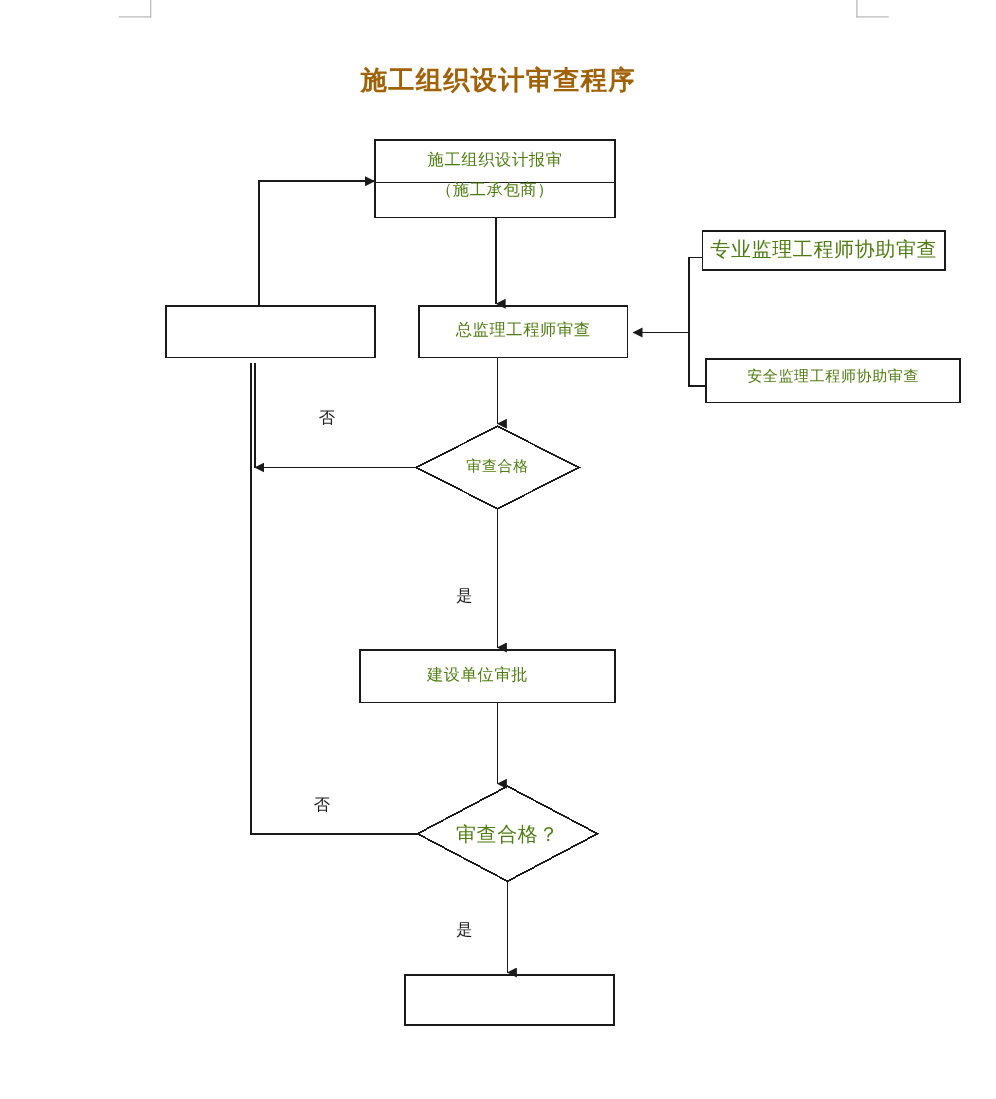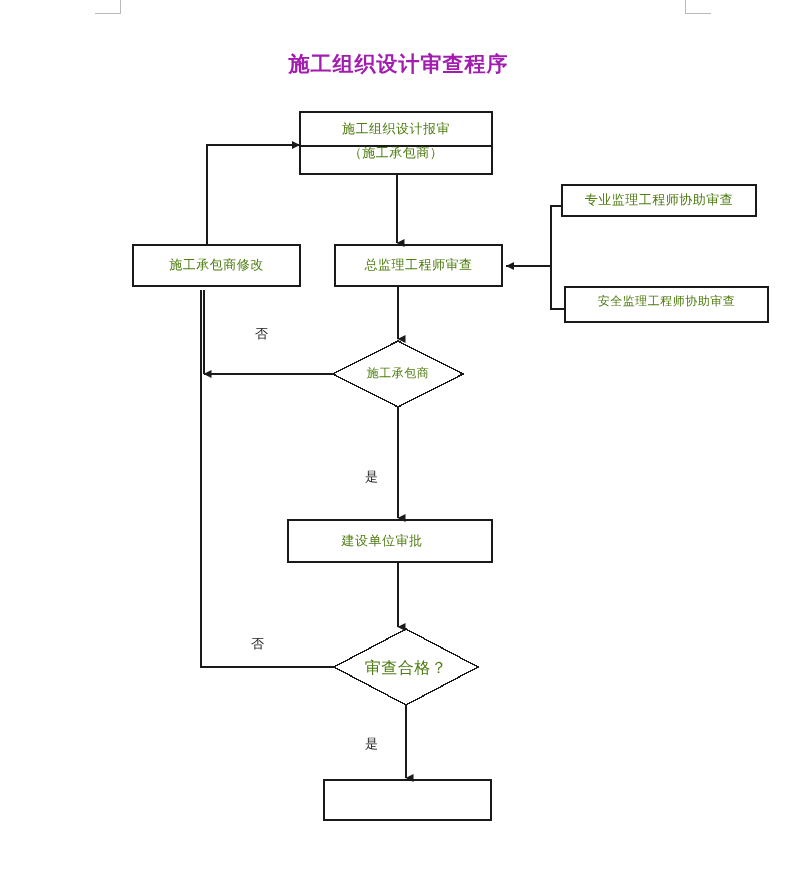--- a/index.html
+++ b/index.html
@@ -51,21 +51,21 @@
   #diagram-title {
     position: absolute;
     left: 0;
     top: 50px;
     width: 797px;
     text-align: center;
     font-family: "DejaVu Serif", "Liberation Serif", serif;
     font-size: 21px;
     font-weight: bold;
     letter-spacing: 1px;
-    color: #a21caf;
+    color: #a16207;
   }
   .margin-mark {
     position: absolute;
     border-color: #b9b9bd;
     border-style: solid;
   }
 </style>
 </head>
 <body>
 
@@ -127,29 +127,28 @@
 
       <path d="M334,667 L201,667 L201,290"></path>
 
       <line x1="406" y1="705" x2="406" y2="778" marker-end="url(#arrowDown)"></line>
     </g>
   </svg>
 
   <div class="node-label" style="left:300px; top:112px; width:192px; height:34px;">施工组织设计报审</div>
   <div class="node-label" style="left:300px; top:146px; width:192px; height:15px;">（施工承包商）</div>
 
-  <div class="node-label" style="left:133px; top:245px; width:167px; height:41px;">施工承包商修改</div>
 
   <div class="node-label" style="left:335px; top:245px; width:167px; height:41px;">总监理工程师审查</div>
 
-  <div class="node-label" style="left:562px; top:185px; width:194px; height:31px; font-size:13px;">专业监理工程师协助审查</div>
+  <div class="node-label" style="left:562px; top:185px; width:194px; height:31px; font-size:16px;">专业监理工程师协助审查</div>
 
   <div class="node-label" style="left:565px; top:287px; width:203px; height:29px; font-size:12px;">安全监理工程师协助审查</div>
 
-  <div class="node-label" style="left:333px; top:358px; width:130px; height:32px; font-size:12px;">施工承包商</div>
+  <div class="node-label" style="left:333px; top:358px; width:130px; height:32px; font-size:12px;">审查合格</div>
 
   <div class="node-label" style="left:280px; top:520px; width:204px; height:42px;">建设单位审批</div>
 
   <div class="node-label" style="left:334px; top:652px; width:144px; height:32px; font-size:16px;">审查合格？</div>
 
 
   <div class="edge-label" style="left:255px; top:325px;">否</div>
   <div class="edge-label" style="left:365px; top:468px;">是</div>
   <div class="edge-label" style="left:251px; top:635px;">否</div>
   <div class="edge-label" style="left:365px; top:735px;">是</div>

